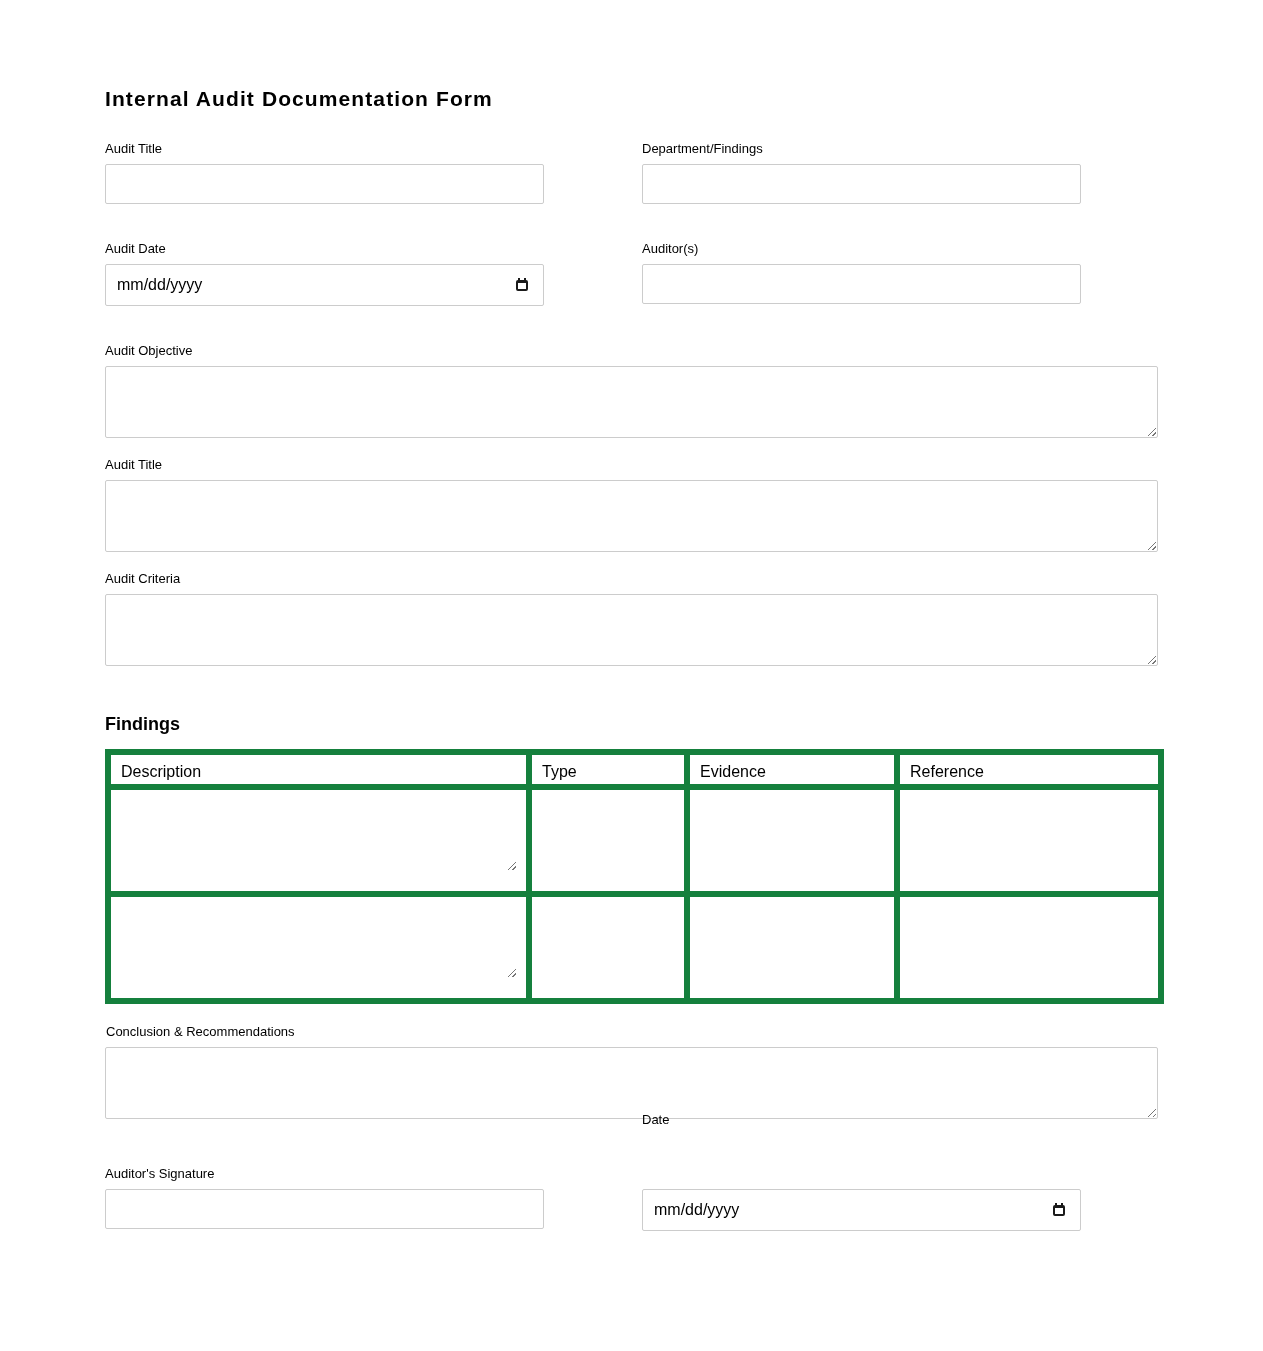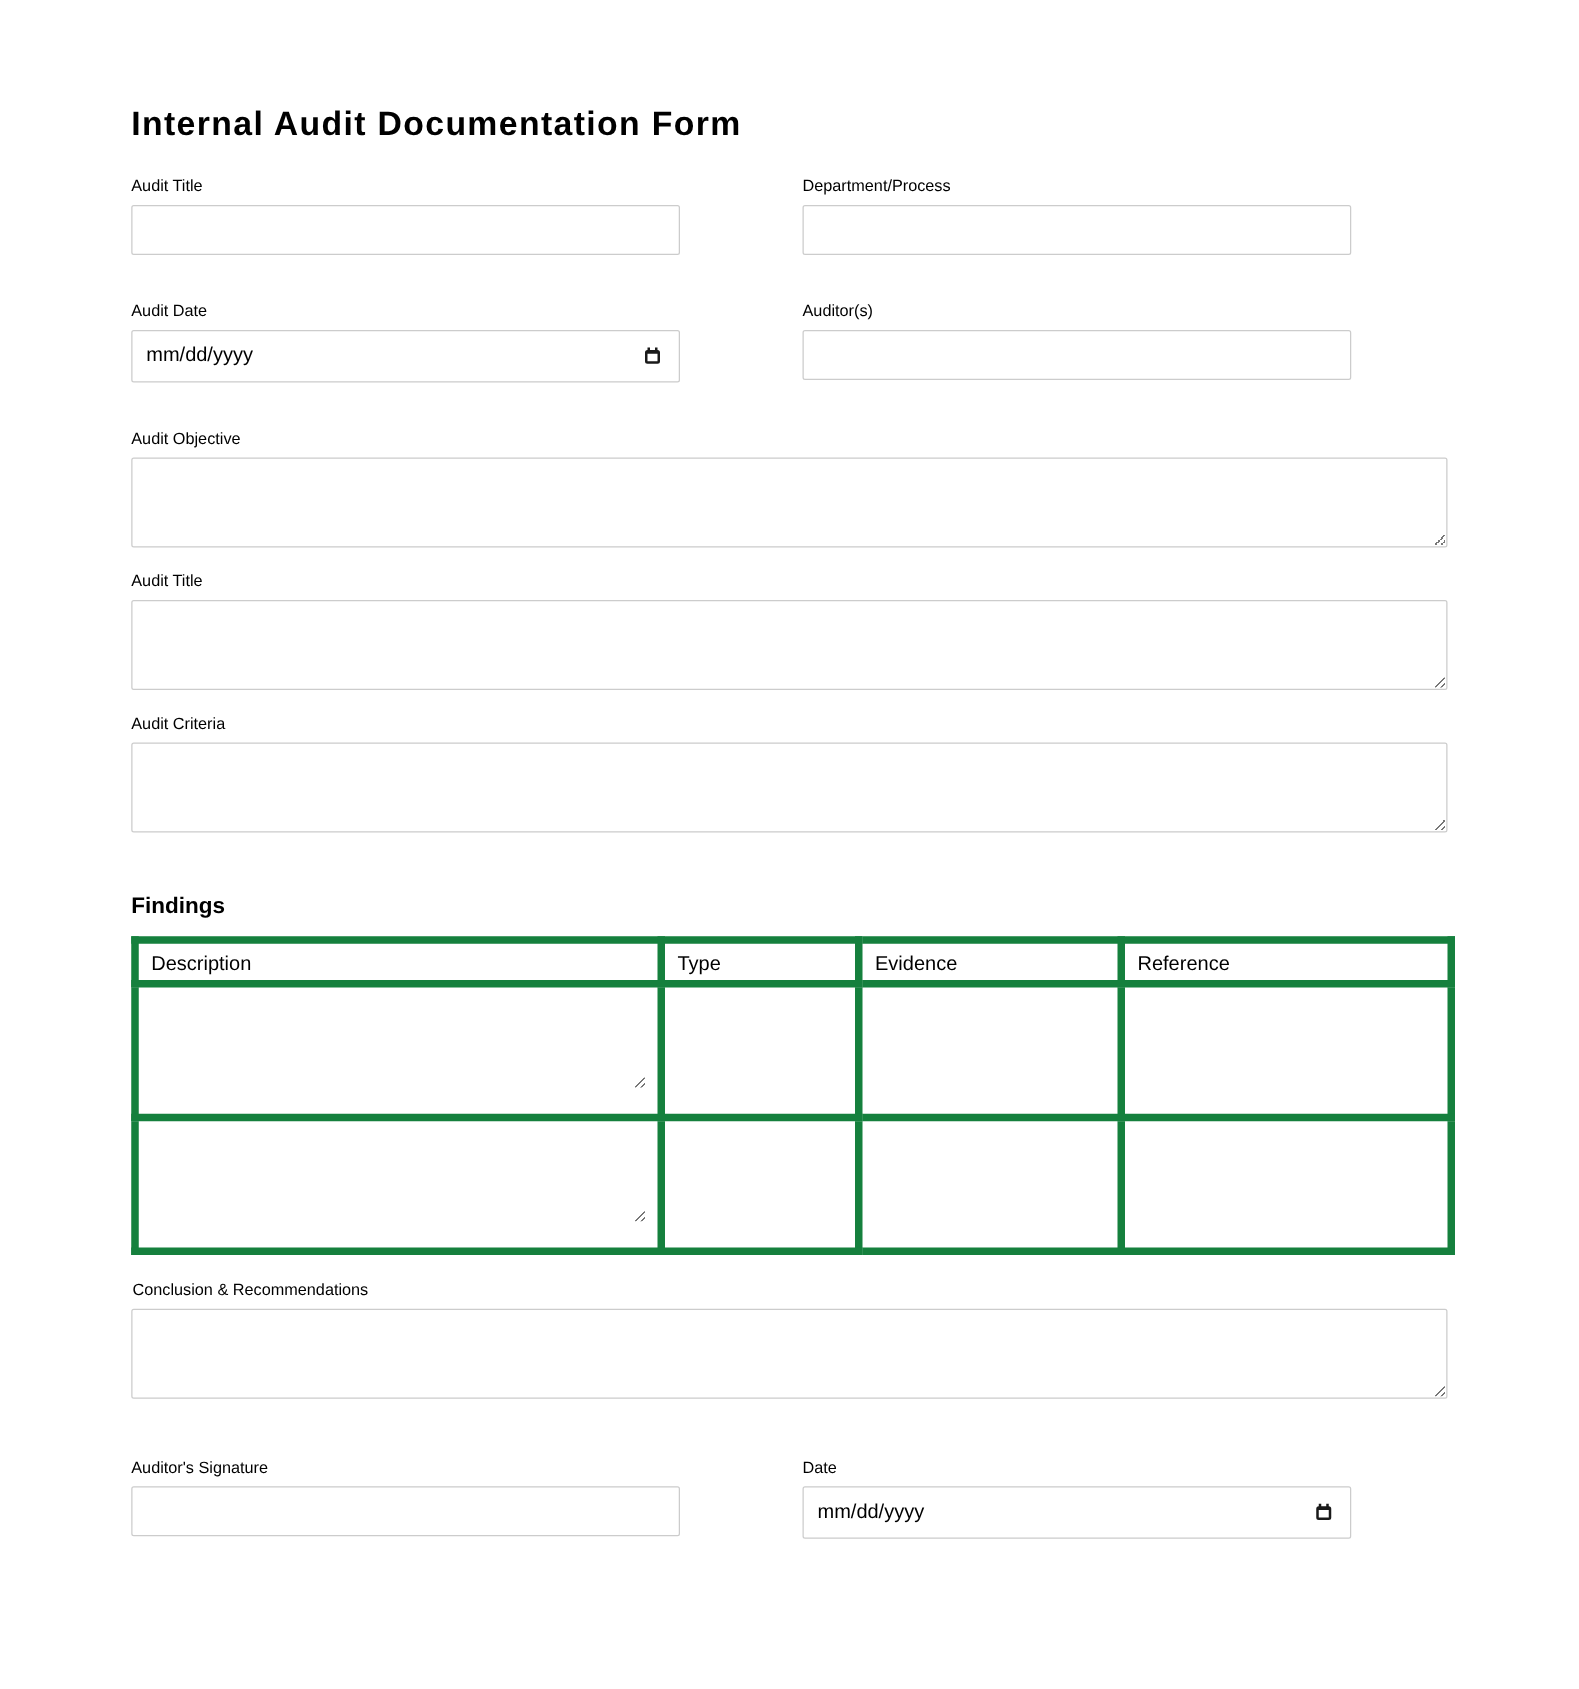--- a/index.html
+++ b/index.html
@@ -6,21 +6,21 @@
     html, body { margin: 0; padding: 0; background: #ffffff; }
     body {
       width: 1263px; height: 1351px;
       font-family: "Liberation Sans", sans-serif;
       color: #000;
       position: relative;
     }
     .page { position: absolute; left: 105px; top: 0; width: 1053px; }
     h1 {
       position: absolute; top: 83px; left: 0; margin: 0;
-      font-size: 27px; font-weight: bold; letter-spacing: 1.1px;
+      font-size: 21px; font-weight: bold; letter-spacing: 1.1px;
       line-height: 32px; white-space: nowrap;
     }
     .label {
       position: absolute; font-size: 13px; line-height: 18px; white-space: nowrap;
     }
     .field {
       position: absolute; border: 1px solid #cccccc; border-radius: 2px; background: #fff;
       font-family: "Liberation Sans", sans-serif; font-size: 16px; color: #000;
       padding: 0 11px; outline: none;
     }
@@ -77,21 +77,21 @@
 </head>
 <body>
 
 <div class="page">
 
   <h1>Internal Audit Documentation Form</h1>
 
   <div class="label" style="top:140px; left:0;">Audit Title</div>
   <input type="text" class="field half text-input" style="top: 164px; left: 0px;" value="">
 
-  <div class="label" style="top:140px; left:537px;">Department/Process</div>
+  <div class="label" style="top:140px; left:537px;">Department/Findings</div>
   <input type="text" class="field half text-input" style="top: 164px; left: 537px;" value="">
 
   <div class="label" style="top:240px; left:0;">Audit Date</div>
   <div class="field half date-input" style="top:264px; left:0;">
     <span class="ph">mm/dd/yyyy</span>
     <span class="cal-icon"></span>
   </div>
 
   <div class="label" style="top:240px; left:537px;">Auditor(s)</div>
   <input type="text" class="field half text-input" style="top: 264px; left: 537px;" value="">
@@ -155,19 +155,19 @@
 
   <div class="label" style="top:1023px; left:1px;">Conclusion &amp; Recommendations</div>
   <div class="ta-wrap" style="top:1047px; left:0;">
     <textarea class="field full" style=""></textarea>
     <span class="resize-grip"></span>
   </div>
 
   <div class="label" style="top:1165px; left:0;">Auditor's Signature</div>
   <input type="text" class="field half text-input" style="top: 1189px; left: 0px;" value="">
 
-  <div class="label" style="top:1165px; left:537px;">Date</div>
+  <div class="label" style="top:1111px; left:537px;">Date</div>
   <div class="field half date-input" style="top:1189px; left:537px;">
     <span class="ph">mm/dd/yyyy</span>
     <span class="cal-icon"></span>
   </div>
 
 </div>
 
 </body></html>

